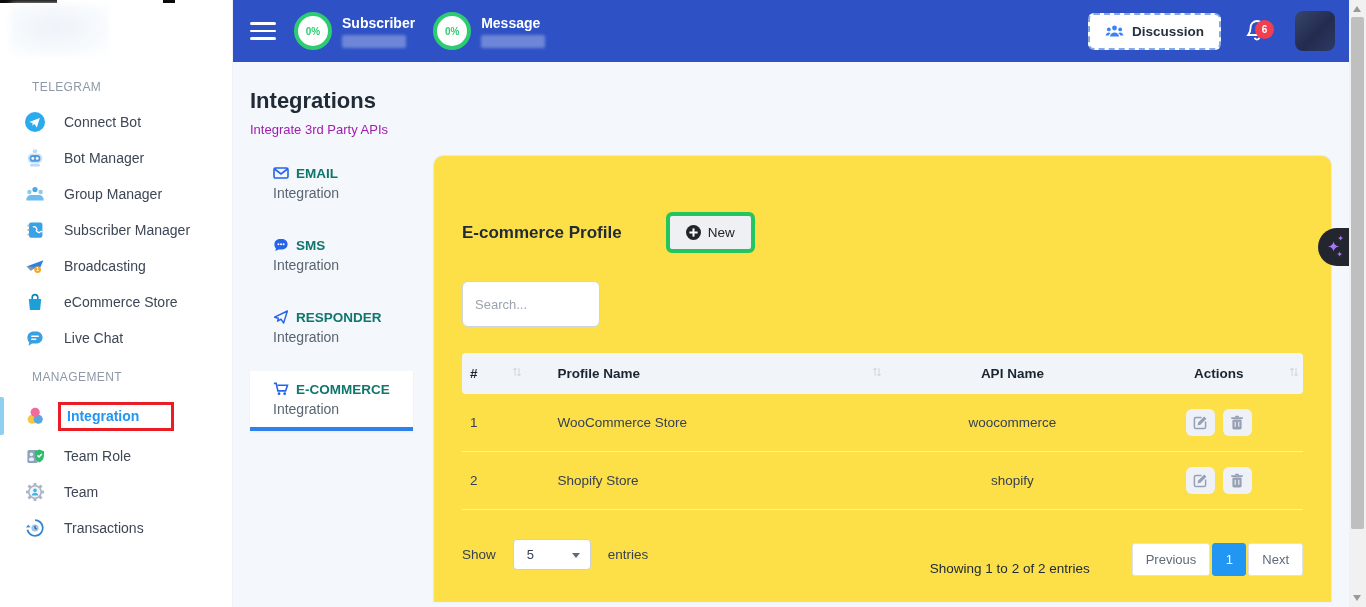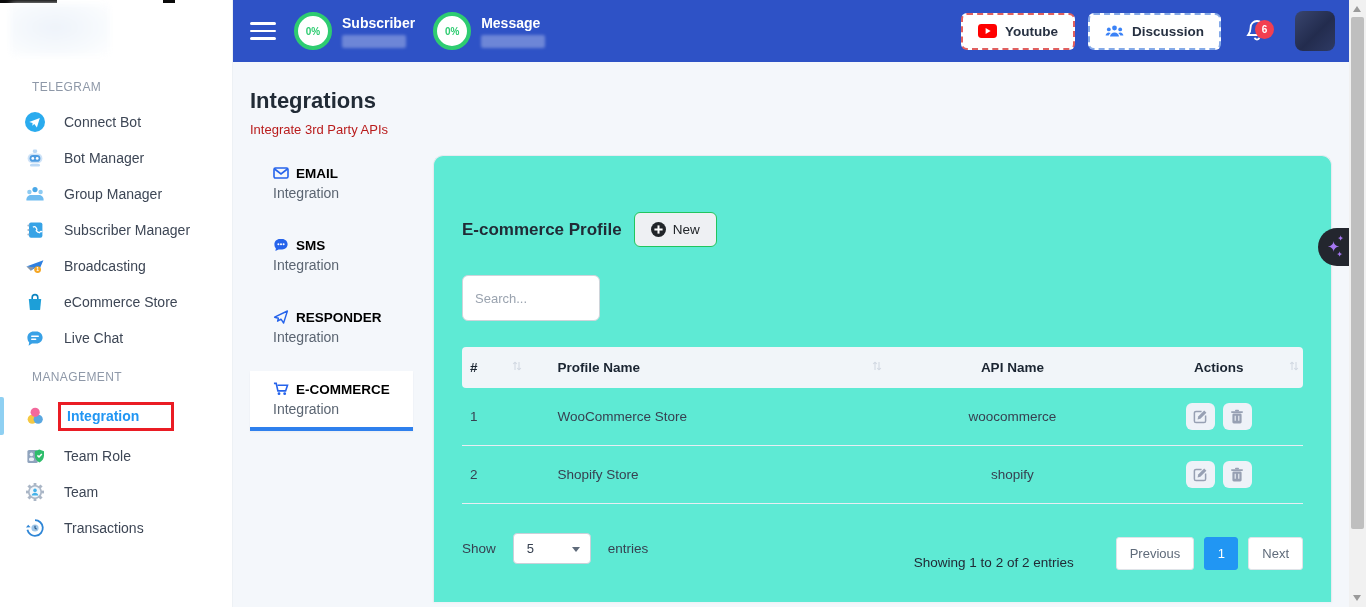--- a/index.html
+++ b/index.html
@@ -72,45 +72,45 @@
   .avatar {
     width:40px; height:40px; border-radius:8px; margin-left:26px; cursor:pointer;
     background:linear-gradient(135deg,#39456e 0%, #232c4e 55%, #2e3a64 100%);
     filter:blur(.6px);
   }
 
   
   .content { position:absolute; left:233px; top:62px; width:1116px; height:545px; background:#f4f7fb; }
   .page-head { padding:26px 0 0 17px; }
   .page-title { font-size:22px; font-weight:bold; color:#212b36; }
-  .page-sub { margin-top:8px; font-size:13px; color:#b91c1c; }
+  .page-sub { margin-top:8px; font-size:13px; color:#a21caf; }
 
   .content-row { display:flex; margin-top:18px; align-items:flex-start; }
 
   .subnav { width:163px; margin-left:17px; }
   .subnav-item { padding:10px 0 10px 23px; margin-bottom:16px; cursor:pointer; }
   .subnav-item.active {
     background:#ffffff; border-bottom:4px solid #2f80ed; margin-bottom:0;
     box-shadow:0 1px 2px rgba(20,40,80,.05);
   }
-  .subnav-line1 { display:flex; align-items:center; gap:7px; font-size:13.5px; font-weight:bold; color:#000000; }
+  .subnav-line1 { display:flex; align-items:center; gap:7px; font-size:13.5px; font-weight:bold; color:#0f766e; }
   .subnav-line2 { margin-top:4px; font-size:14px; color:#5b6572; }
   .icon16 { width:16px; height:16px; display:flex; }
 
   .card {
-    flex:1; margin-left:20px; margin-right:17px; background:#5eead4;
+    flex:1; margin-left:20px; margin-right:17px; background:#fde047;
     border:1px solid #e7ebf0; border-radius:10px 10px 0 0; border-bottom:none;
     min-height:447px; padding:56px 28px 20px 28px;
     box-shadow:0 1px 2px rgba(20,40,80,.03);
   }
   .card-head { display:flex; align-items:center; }
   .card-title { font-size:17px; font-weight:bold; color:#212b36; }
   .new-btn {
-    margin-left:12px; display:flex; align-items:center; gap:7px;
-    background:#eef0f3; border:1px solid #22c55e; border-radius:6px;
+    margin-left:44px; display:flex; align-items:center; gap:7px;
+    background:#eef0f3; border:4px solid #22c55e; border-radius:6px;
     padding:9px 16px; font-size:13.5px; color:#212529; cursor:pointer;
   }
   .search-input {
     margin-top:28px; width:138px; height:46px; border:1px solid #ced4da; border-radius:6px;
     padding:0 12px; font-size:13px; color:#374151; background:#fff; outline:none;
     font-family:"Liberation Sans","DejaVu Sans",sans-serif;
   }
   .search-input::placeholder { color:#9aa3af; }
 
   .table { margin-top:26px; width:100%; font-size:13.5px; }
@@ -138,21 +138,21 @@
     position:relative; width:78px; height:31px; border:1px solid #c9d0d9; border-radius:4px;
     background:#fff; display:flex; align-items:center; padding-left:13px;
     font-size:13px; color:#374151; cursor:pointer;
   }
   .select .chev {
     position:absolute; right:10px; top:13px;
     width:0; height:0; border-left:4.5px solid transparent; border-right:4.5px solid transparent; border-top:5px solid #5f6b7a;
   }
   .footer-right { display:flex; flex-direction:row; align-items:flex-end; }
   .showing-text { font-size:13.5px; color:#212b36; }
-  .pagination { margin-top:17px; display:flex; gap:10px;padding-left:42px; }
+  .pagination { margin-top:17px; display:flex; gap:2px;padding-left:42px; }
   .page-btn {
     background:#ffffff; border:1px solid #dfe3e8; color:#5f6b7a;
     font-size:13px; padding:8px 13px; border-radius:3px; cursor:pointer;
     font-family:"Liberation Sans","DejaVu Sans",sans-serif;
   }
   .page-btn.current { background:#2196f3; border-color:#2196f3; color:#ffffff; width:34px; text-align:center; padding:8px 0; }
 
   
   .scrollbar { position:absolute; right:0; top:0; width:17px; height:607px; background:#f1f1f1; z-index:6; }
   .sb-thumb { position:absolute; left:2px; top:17px; width:13px; height:512px; background:#bfbfbf; border-radius:2px; }
@@ -337,29 +337,20 @@
 
   <div class="stat">
     <div class="ring">0%</div>
     <div class="stat-text">
       <span class="stat-label">Message</span>
       <span class="stat-blur"></span>
     </div>
   </div>
 
   <div class="top-right">
-    <button class="pill-btn yt">
-      <span style="display:flex;">
-        <svg width="19" height="14" viewBox="0 0 19 14">
-            <rect width="19" height="14" rx="3.4" fill="#ff0000"></rect>
-            <path d="M7.6 4l5 3-5 3z" fill="#fff"></path>
-          </svg>
-      </span>
-      <span>Youtube</span>
-    </button>
     <button class="pill-btn disc">
       <span style="display:flex;">
         <svg width="19" height="15" viewBox="0 0 19 15">
             <g fill="#3b82f6">
               <circle cx="9.5" cy="4" r="2.4"></circle>
               <circle cx="3.8" cy="5.4" r="1.9"></circle>
               <circle cx="15.2" cy="5.4" r="1.9"></circle>
               <path d="M5 12.6c0-2.4 2-4.2 4.5-4.2s4.5 1.8 4.5 4.2z"></path>
               <path d="M.6 11.6c0-1.9 1.5-3.2 3.2-3.2.7 0 1.4.2 1.9.6-1 .7-1.7 1.6-2 2.6z"></path>
               <path d="M18.4 11.6c0-1.9-1.5-3.2-3.2-3.2-.7 0-1.4.2-1.9.6 1 .7 1.7 1.6 2 2.6z"></path>

